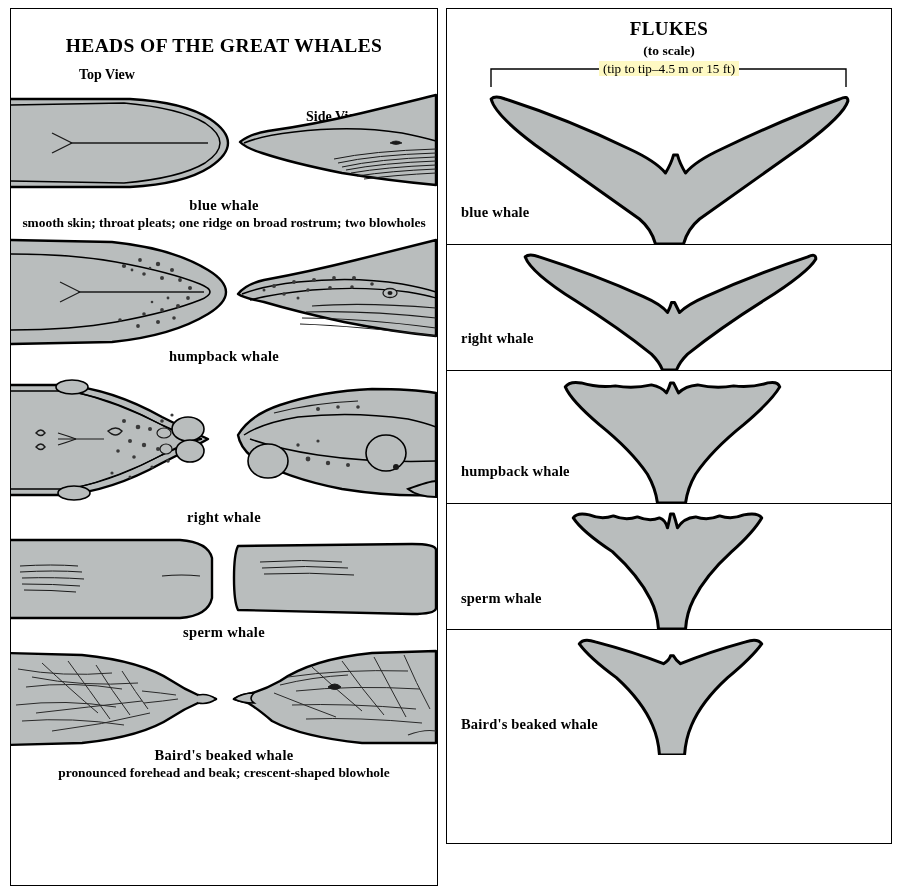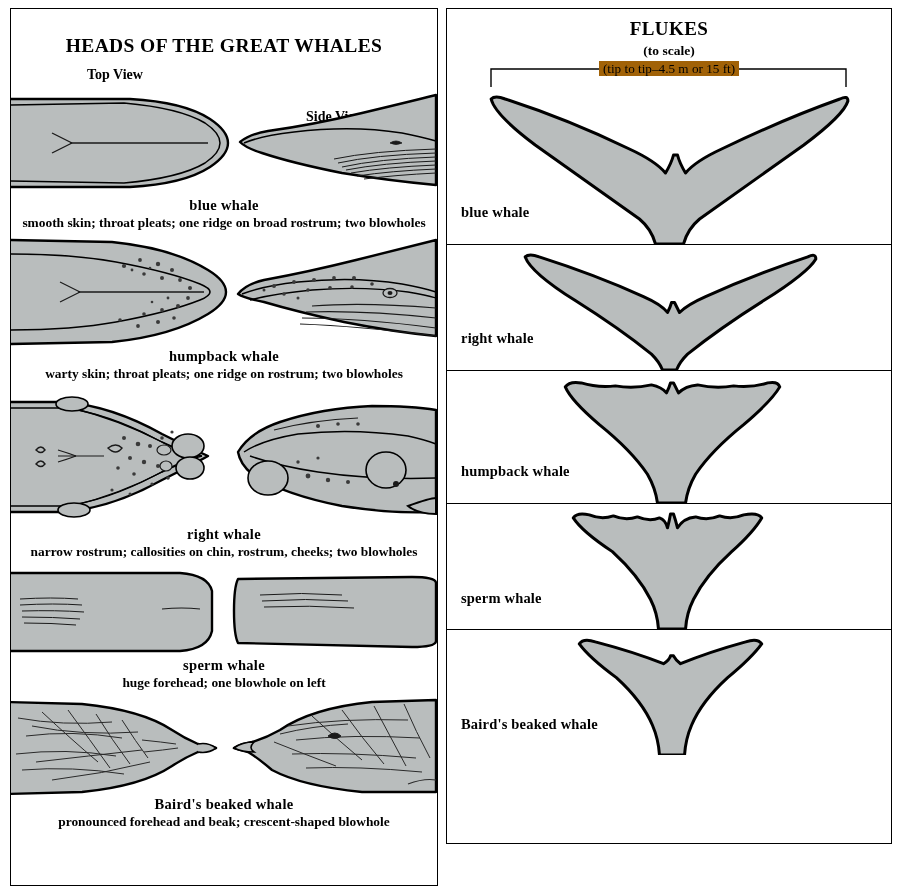--- a/index.html
+++ b/index.html
@@ -14,21 +14,21 @@
   
   .panel-title{
     text-align:center;font-weight:bold;letter-spacing:.4px;
     font-family:"Liberation Serif",serif;
   }
   #heads-title{font-size:19.5px;margin-top:26px;}
   #flukes-title{font-size:19px;margin-top:9px;}
   #flukes-subtitle{text-align:center;font-weight:bold;font-size:13.5px;margin-top:3px;}
 
   .view-labels{position:relative;height:22px;margin-top:10px;font-weight:bold;font-size:14px;}
-  #top-view-label{position:absolute;left:76px;top:0;}
+  #top-view-label{position:absolute;left:68px;top:0;}
   #side-view-label{position:absolute;left:295px;top:0;margin-top:42px;}
 
   
   .head-row{position:relative;width:100%;}
   .head-art{position:relative;width:100%;display:block;}
   .caption{text-align:center;line-height:1.16;}
   .caption .sp{font-weight:bold;font-size:14.5px;letter-spacing:.3px;display:block;margin-bottom:1px;}
   .caption .desc{font-size:13.4px;display:block;font-weight:bold;}
 
   
@@ -36,21 +36,21 @@
   .fluke-row.first{border-top:none;}
   .fluke-label{position:absolute;left:14px;font-weight:bold;font-size:14.5px;letter-spacing:.2px;}
   .fluke-art{position:absolute;left:0;top:0;width:100%;height:100%;}
 
   .scale-note{position:relative;height:30px;}
   #scale-svg{position:absolute;left:0;top:0;}
   #scale-text{
     position:absolute;top:2px;left:0;width:100%;text-align:center;
     font-size:13.2px;
   }
-  #scale-text span{background:#a16207;padding:0 4px;}
+  #scale-text span{background:#fef9c3;padding:0 4px;}
   svg{display:block;}
 </style>
 </head>
 <body>
 
 <div class="page">
 
   <div class="panel" id="heads-panel">
 
     <div class="panel-title" id="heads-title">HEADS OF THE GREAT WHALES</div>
@@ -144,21 +144,20 @@
           <path d="M300 70 Q352 66 424 72"></path>
           <path d="M294 76 Q350 74 424 82"></path>
           <path d="M290 82 Q348 82 424 92"></path>
           <path d="M288 88 Q346 90 424 100"></path>
         </g>
         <ellipse cx="378" cy="57" rx="7" ry="4.5" fill="#b9bdbd" stroke="#1a1a1a" stroke-width="1.3"></ellipse>
         <ellipse cx="378" cy="57" rx="2.5" ry="2" fill="#1a1a1a"></ellipse>
       </svg>
       <div class="caption">
         <span class="sp">humpback whale</span>
-        <span class="desc">warty skin; throat pleats; one ridge on rostrum; two blowholes</span>
       </div>
     </div>
 
     <div class="head-row">
       <svg class="head-art" viewBox="0 0 424 140" width="424" height="140" style="margin-top:4px">
         <g fill="#b9bdbd" stroke="#000" stroke-width="2.4" stroke-linejoin="round">
           <path d="M-4 16 L52 16 Q100 20 150 48 Q182 64 196 70 Q182 78 150 94 Q100 122 52 126 L-4 126 Z"></path>
         </g>
         <path d="M-4 22 L54 22 Q96 28 142 52 Q168 66 186 70 Q168 76 142 90 Q96 114 54 120 L-4 120" fill="none" stroke="#000" stroke-width="1.4"></path>
         <path d="M60 22 Q108 34 150 56 Q176 68 190 70" fill="none" stroke="#000" stroke-width="1.4"></path>
@@ -210,21 +209,20 @@
           <circle cx="326" cy="38" r="1.8"></circle>
             <circle cx="346" cy="38" r="1.8"></circle>
           <circle cx="286" cy="76" r="1.7"></circle>
             <circle cx="306" cy="72" r="1.6"></circle>
         </g>
         <circle cx="384" cy="98" r="3" fill="#1a1a1a"></circle>
         <path d="M396 120 Q418 112 424 112 L424 128 Q406 128 396 120 Z" fill="#b9bdbd" stroke="#000" stroke-width="2"></path>
       </svg>
       <div class="caption">
         <span class="sp">right whale</span>
-        <span class="desc">narrow rostrum; callosities on chin, rostrum, cheeks; two blowholes</span>
       </div>
     </div>
 
     <div class="head-row">
       <svg class="head-art" viewBox="0 0 424 92" width="424" height="92" style="margin-top:6px">
         <g fill="#b9bdbd" stroke="#000" stroke-width="2.4" stroke-linejoin="round">
           <path d="M-4 8 L168 8 Q196 10 200 26 L200 66 Q196 84 168 86 L-4 86 Z"></path>
         </g>
         <g fill="none" stroke="#1a1a1a" stroke-width="1">
           <path d="M8 34 Q40 32 66 34"></path>
@@ -238,21 +236,20 @@
           <path d="M226 14 L400 12 Q424 12 424 18 L424 76 Q424 82 400 82 L226 78 Q222 70 222 46 Q222 22 226 14 Z"></path>
         </g>
         <g fill="none" stroke="#1a1a1a" stroke-width="1">
           <path d="M248 30 Q290 27 330 30"></path>
             <path d="M250 36 Q294 33 336 36"></path>
           <path d="M252 42 Q298 40 342 43"></path>
         </g>
       </svg>
       <div class="caption">
         <span class="sp">sperm whale</span>
-        <span class="desc">huge forehead; one blowhole on left</span>
       </div>
     </div>
 
     <div class="head-row">
       <svg class="head-art" viewBox="0 0 424 100" width="424" height="100" style="margin-top:6px">
         <g fill="#b9bdbd" stroke="#000" stroke-width="2.4" stroke-linejoin="round">
           <path d="M-4 6 L70 8 Q130 14 160 34 Q172 42 186 48 Q198 50 204 52
                    Q198 54 186 56 Q172 62 160 70 Q130 90 70 96 L-4 98 Z"></path>
         </g>
         <path d="M186 48 Q196 46 204 52 Q196 58 186 56" fill="#b9bdbd" stroke="#000" stroke-width="1.6"></path>

